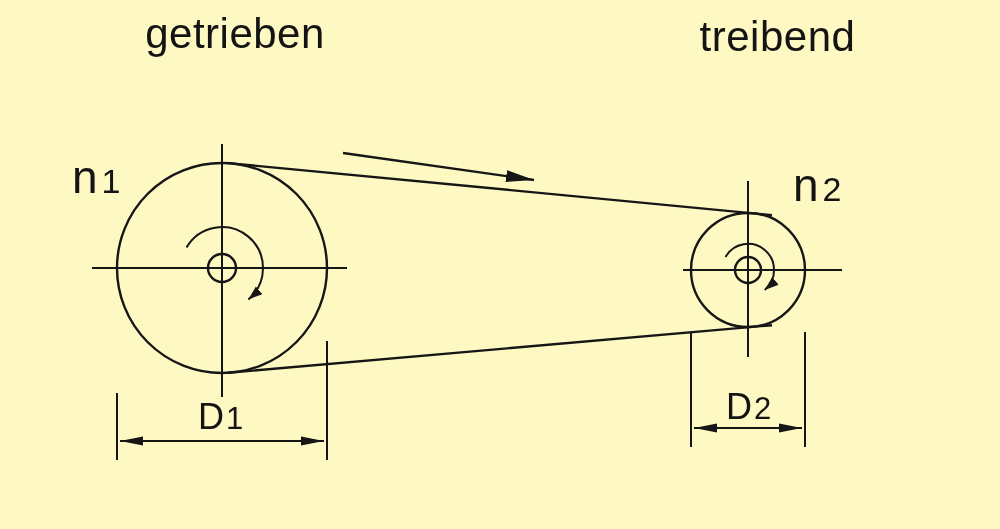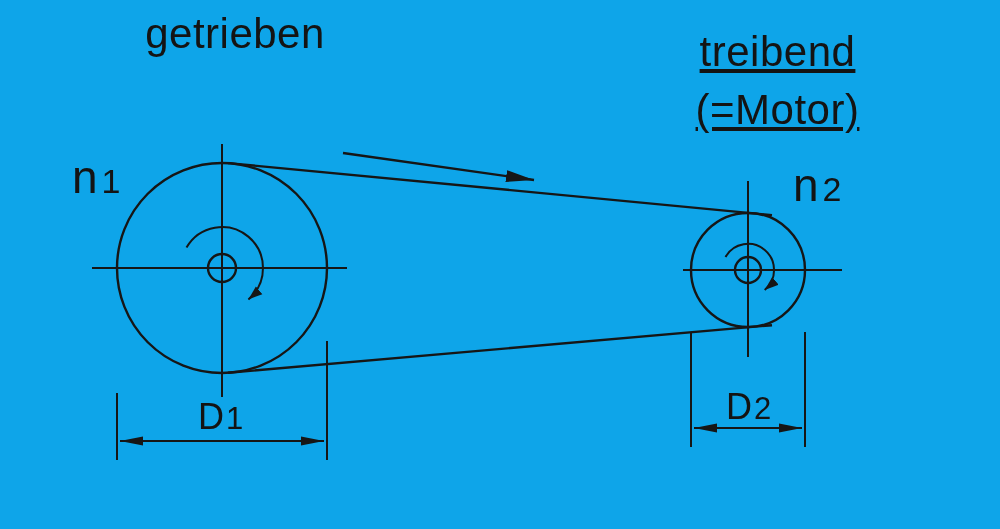--- a/index.html
+++ b/index.html
@@ -4,21 +4,21 @@
 <style>
   html, body {
     margin: 0;
     padding: 0;
     background: #ffffff;
   }
   #stage {
     position: relative;
     width: 1000px;
     height: 529px;
-    background: #0ea5e9;
+    background: #fef9c3;
     overflow: hidden;
     font-family: "Liberation Sans", sans-serif;
     color: #141414;
   }
   #drawing {
     position: absolute;
     left: 0;
     top: 0;
   }
   .stroke {
@@ -91,23 +91,22 @@
 
     <line class="stroke thin" x1="691" y1="332" x2="691" y2="447"></line>
     <line class="stroke thin" x1="805" y1="332" x2="805" y2="447"></line>
     <line class="stroke thin" x1="694" y1="428" x2="802" y2="428" marker-start="url(#dimArrow)" marker-end="url(#dimArrow)"></line>
   </svg>
 
   <div class="label caption" style="left:95px; top:5px; width:280px;">
     <div>getrieben</div>
   </div>
 
-  <div class="label caption" style="left:650px; top:23px; width:255px;text-decoration:underline;">
+  <div class="label caption" style="left:650px; top:8px; width:255px;">
     <div>treibend</div>
-    <div>(=Motor)</div>
   </div>
 
   <div class="label symbol-label" style="left:72px; top:150px;">
     <span class="sym">n</span>
     <span class="idx">1</span>
   </div>
 
   <div class="label symbol-label" style="left:793px; top:158px;">
     <span class="sym">n</span>
     <span class="idx">2</span>

